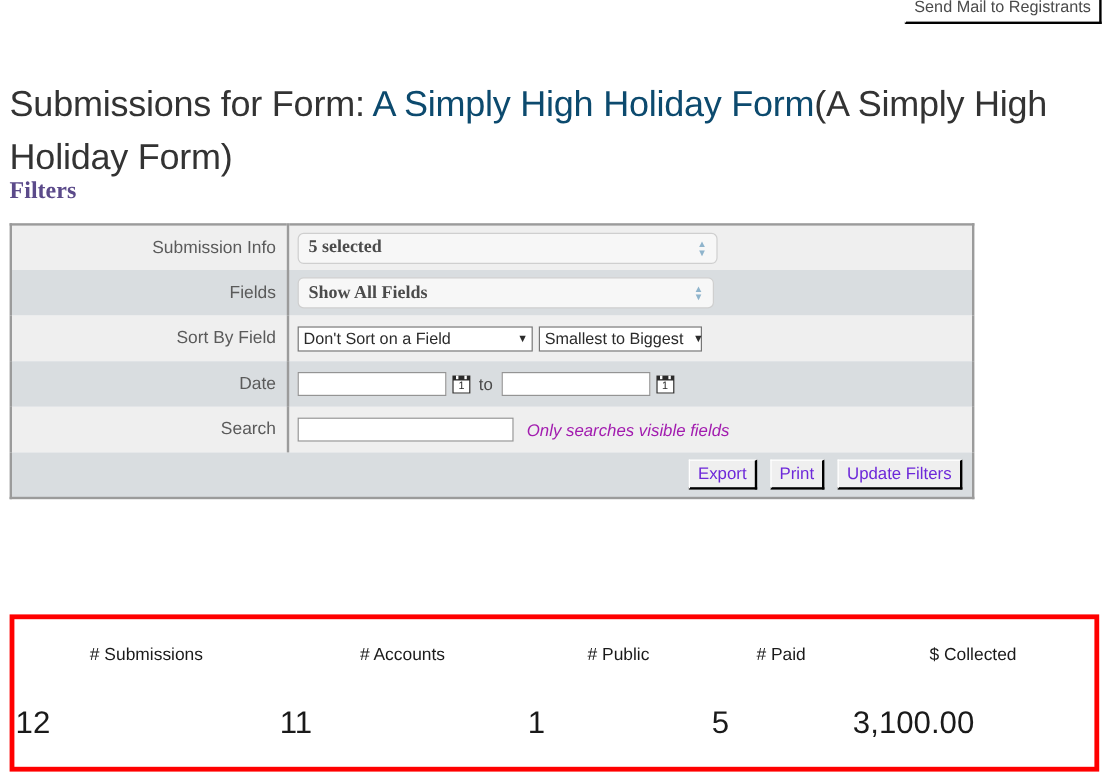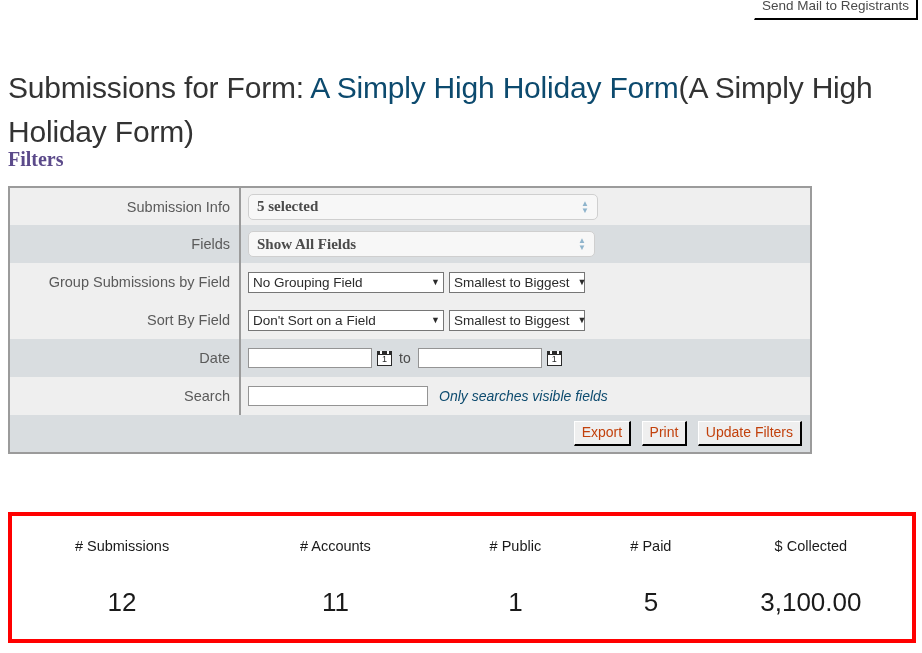--- a/index.html
+++ b/index.html
@@ -154,36 +154,36 @@
   }
   .cal-icon:before { left: 2px; }
   .cal-icon:after  { right: 2px; }
   .cal-icon span {
     position: absolute; left: 0; right: 0; top: 0px;
     text-align: center; font-size: 9px; line-height: 9px;
     color: #2b2b2b; font-family: "Liberation Sans", sans-serif;
   }
   .to-word { font-size: 14px; color: #4a4a4a; padding: 0 2px; }
   .hint {
-    font-size: 14px; font-style: italic; color: #0c4a6e;
+    font-size: 14px; font-style: italic; color: #a21caf;
     padding-left: 6px; white-space: nowrap;
   }
 
   
   .btnrow td { text-align: right; padding-right: 8px; }
   .oldbtn {
     display: inline-block;
     margin-left: 6px;
     padding: 2px 7px 3px 7px;
     background: #efefef;
     border: 1px solid #ffffff;
     border-right: 2px solid #000000;
     border-bottom: 2px solid #000000;
     font-size: 14px;
-    color: #c2410c;
+    color: #6d28d9;
     cursor: pointer;
     line-height: 17px;
   }
 
   
   .stats-panel {
     position: absolute;
     left: 8px; top: 512px;
     width: 908px; height: 131px;
     border: 4px solid #ff0000;
@@ -200,21 +200,21 @@
     font-weight: normal;
     color: #1a1a1a;
     padding-top: 22px;
     vertical-align: top;
     text-align: center;
   }
   .stats-table td {
     font-size: 26px;
     font-weight: normal;
     color: #1a1a1a;
-    text-align: center;
+    text-align: left;
     vertical-align: top;
     padding-top: 32px;
   }
   .col-a { width: 24.5%; }
   .col-b { width: 23%; }
   .col-c { width: 17%; }
   .col-d { width: 13%; }
   .col-e { width: 22.5%; }
 </style>
 </head>
@@ -255,35 +255,20 @@
               <span>Show All Fields</span>
               <span class="ms-arrows">
                   <span>▲</span>
                   <span>▼</span>
                 </span>
             </div>
           </div>
         </td>
       </tr>
 
-      <tr class="odd">
-        <td class="lbl">Group Submissions by Field</td>
-        <td class="ctl">
-          <div class="ctlwrap">
-            <div class="nsel sel-wide">
-              <span>No Grouping Field</span>
-              <span class="caret">▼</span>
-            </div>
-            <div class="nsel sel-order">
-              <span>Smallest to Biggest</span>
-              <span class="caret">▼</span>
-            </div>
-          </div>
-        </td>
-      </tr>
 
 
       <tr class="odd">
         <td class="lbl">Sort By Field</td>
         <td class="ctl">
           <div class="ctlwrap">
             <div class="nsel sel-wide">
               <span>Don't Sort on a Field</span>
               <span class="caret">▼</span>
             </div>

